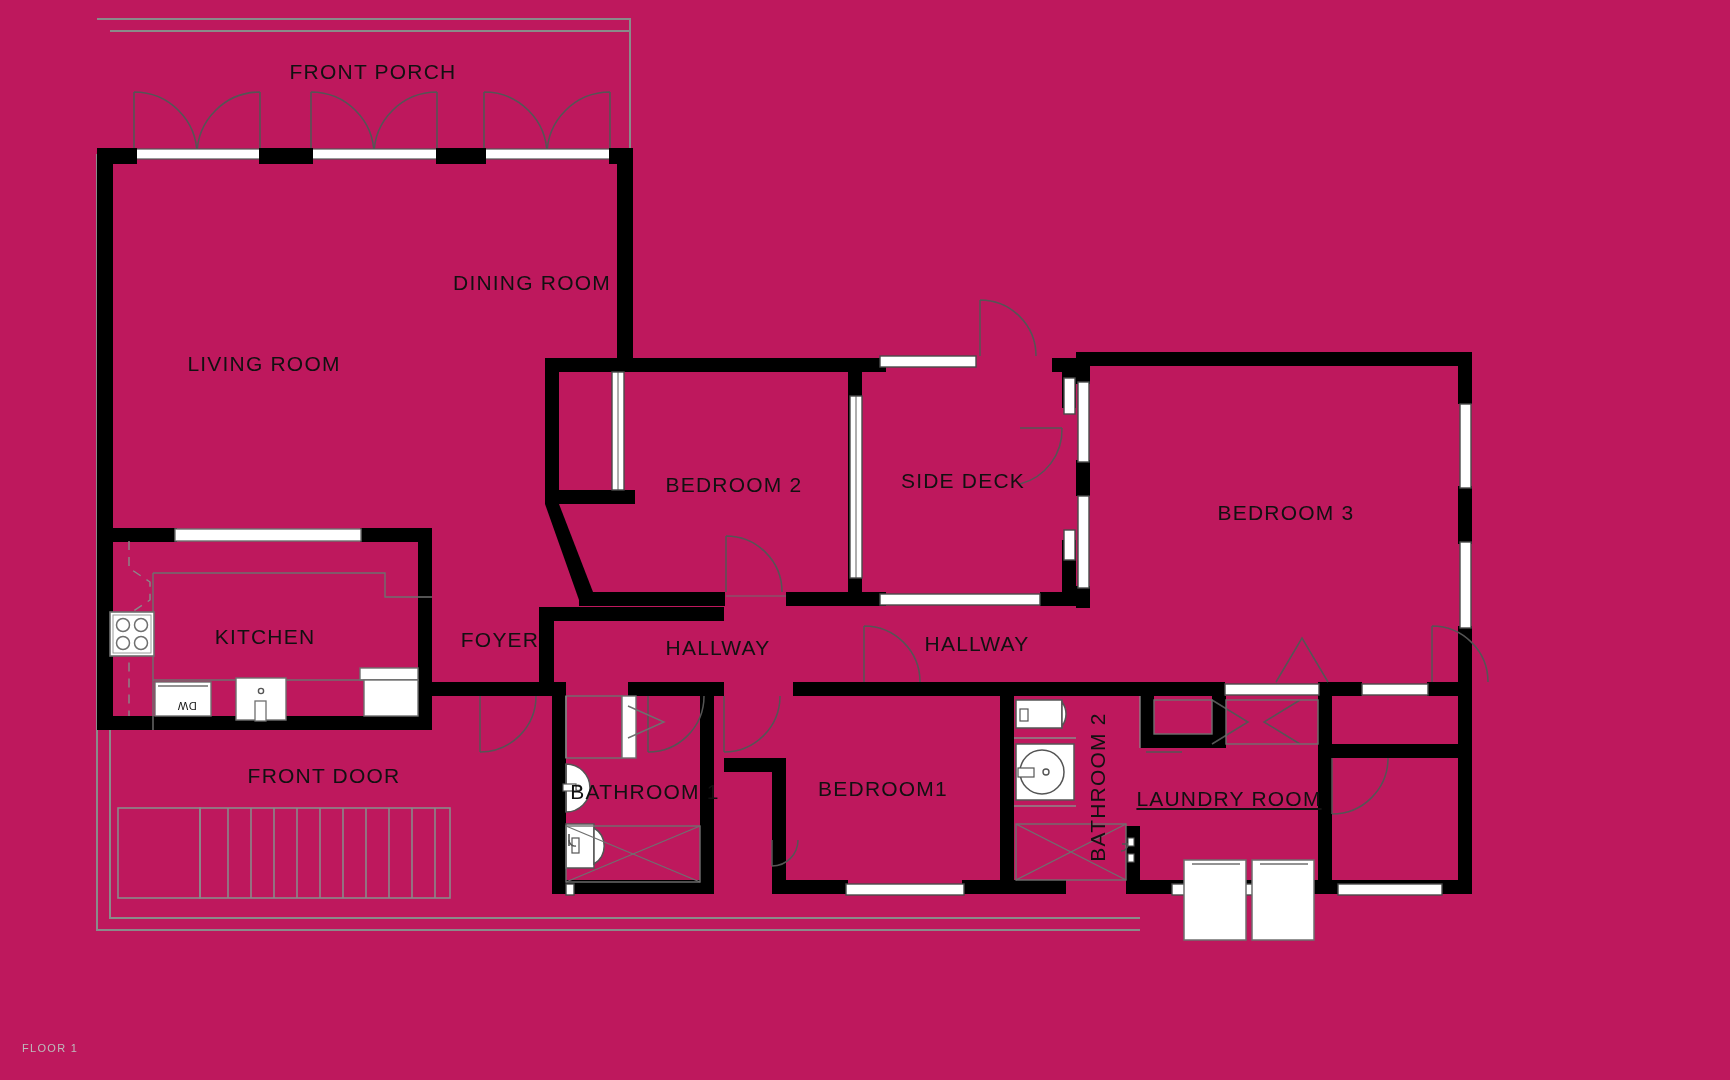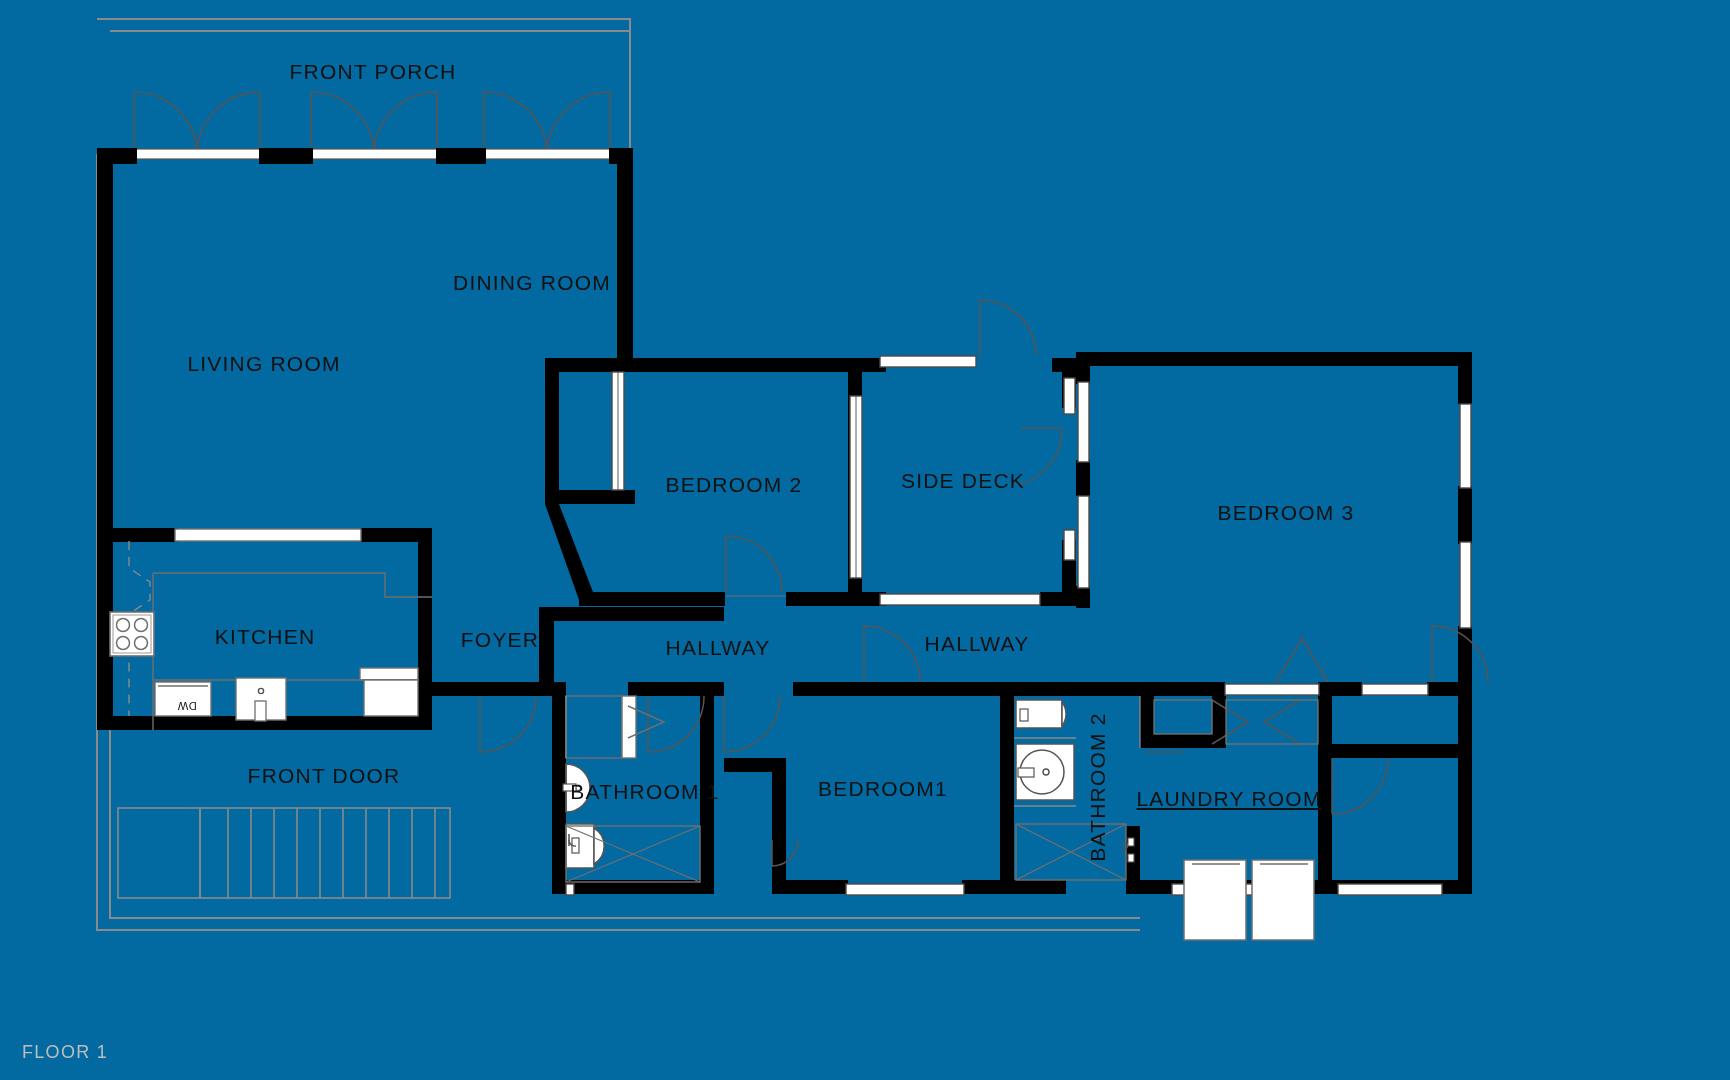--- a/index.html
+++ b/index.html
@@ -7,21 +7,21 @@
     padding: 0;
     background: #ffffff;
   }
   body {
     font-family: "Liberation Sans", sans-serif;
   }
   #plan-root {
     position: relative;
     width: 1730px;
     height: 1080px;
-    background: #0369a1;
+    background: #be185d;
     overflow: hidden;
   }
   #plan-svg {
     position: absolute;
     left: 0;
     top: 0;
     width: 1730px;
     height: 1080px;
   }
   .room-label {
@@ -44,21 +44,21 @@
     letter-spacing: 0.5px;
     color: #111111;
     white-space: nowrap;
     transform: translate(-50%, -50%) rotate(180deg);
   }
   #floor-caption {
     position: absolute;
     left: 22px;
     top: 1042px;
     font-family: "Liberation Sans", sans-serif;
-    font-size: 18px;
+    font-size: 11px;
     letter-spacing: 1.3px;
     color: #bdbdbd;
     white-space: nowrap;
   }
 </style>
 </head>
 <body>
 
 <div id="plan-root">
 

